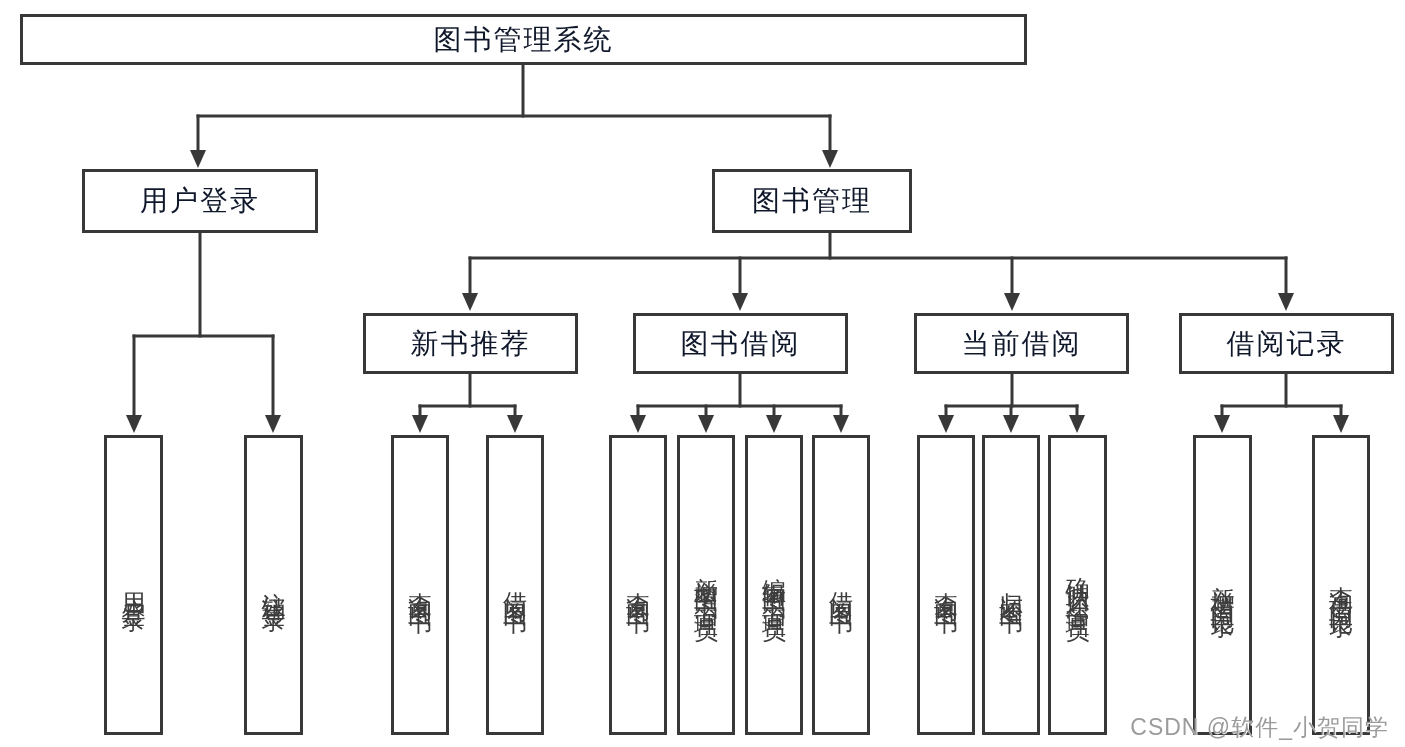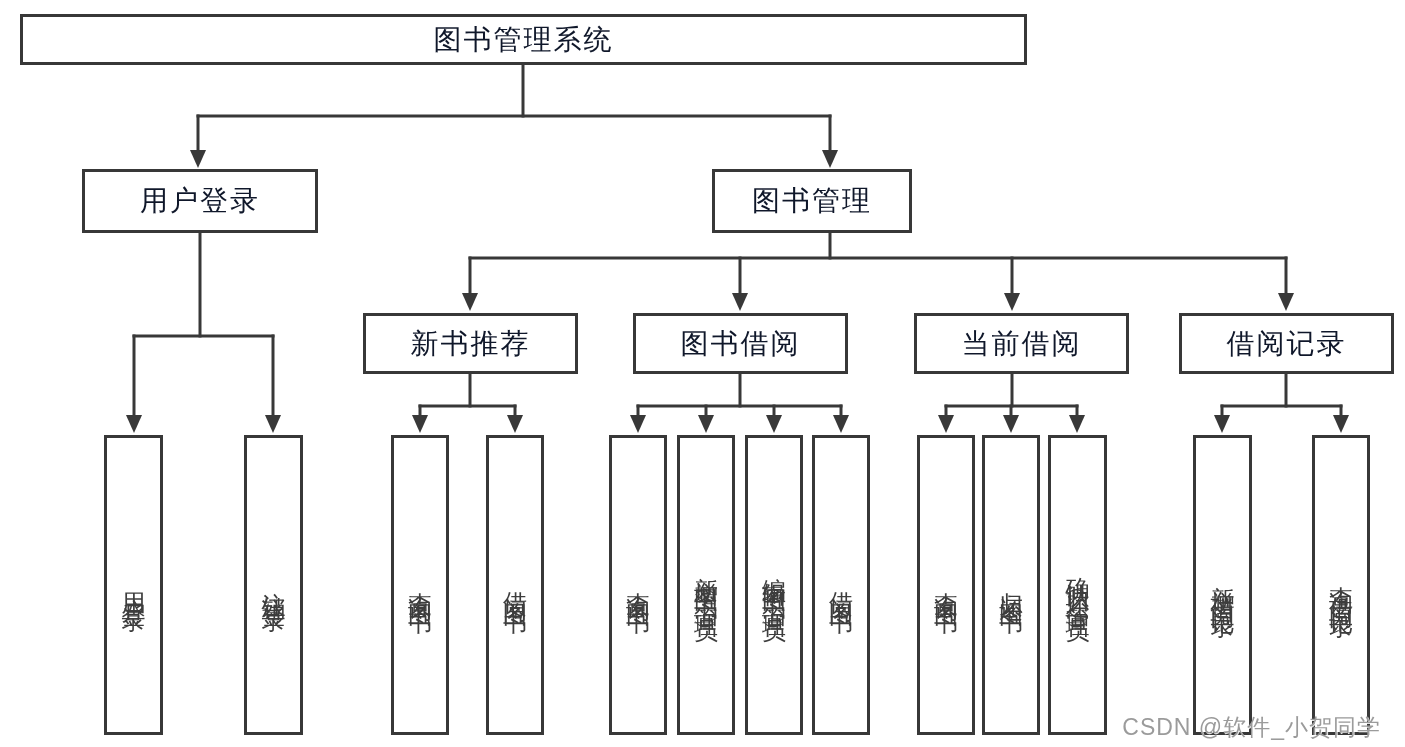--- a/index.html
+++ b/index.html
@@ -54,21 +54,21 @@
     writing-mode: vertical-rl;
     text-orientation: mixed;
     font-size: 24px;
     letter-spacing: 6px;
     line-height: 1;
     color: #3d3d3d;
     white-space: nowrap;
   }
   .watermark {
     position: absolute;
-    right: 24px;
+    right: 16px;
     top: 712px;
     font-size: 23px;
     letter-spacing: 1px;
     color: #9b9b9b;
     z-index: 3;
     text-shadow: 1px 1px 0 rgba(255,255,255,0.85);
   }
 </style>
 </head>
 <body>

